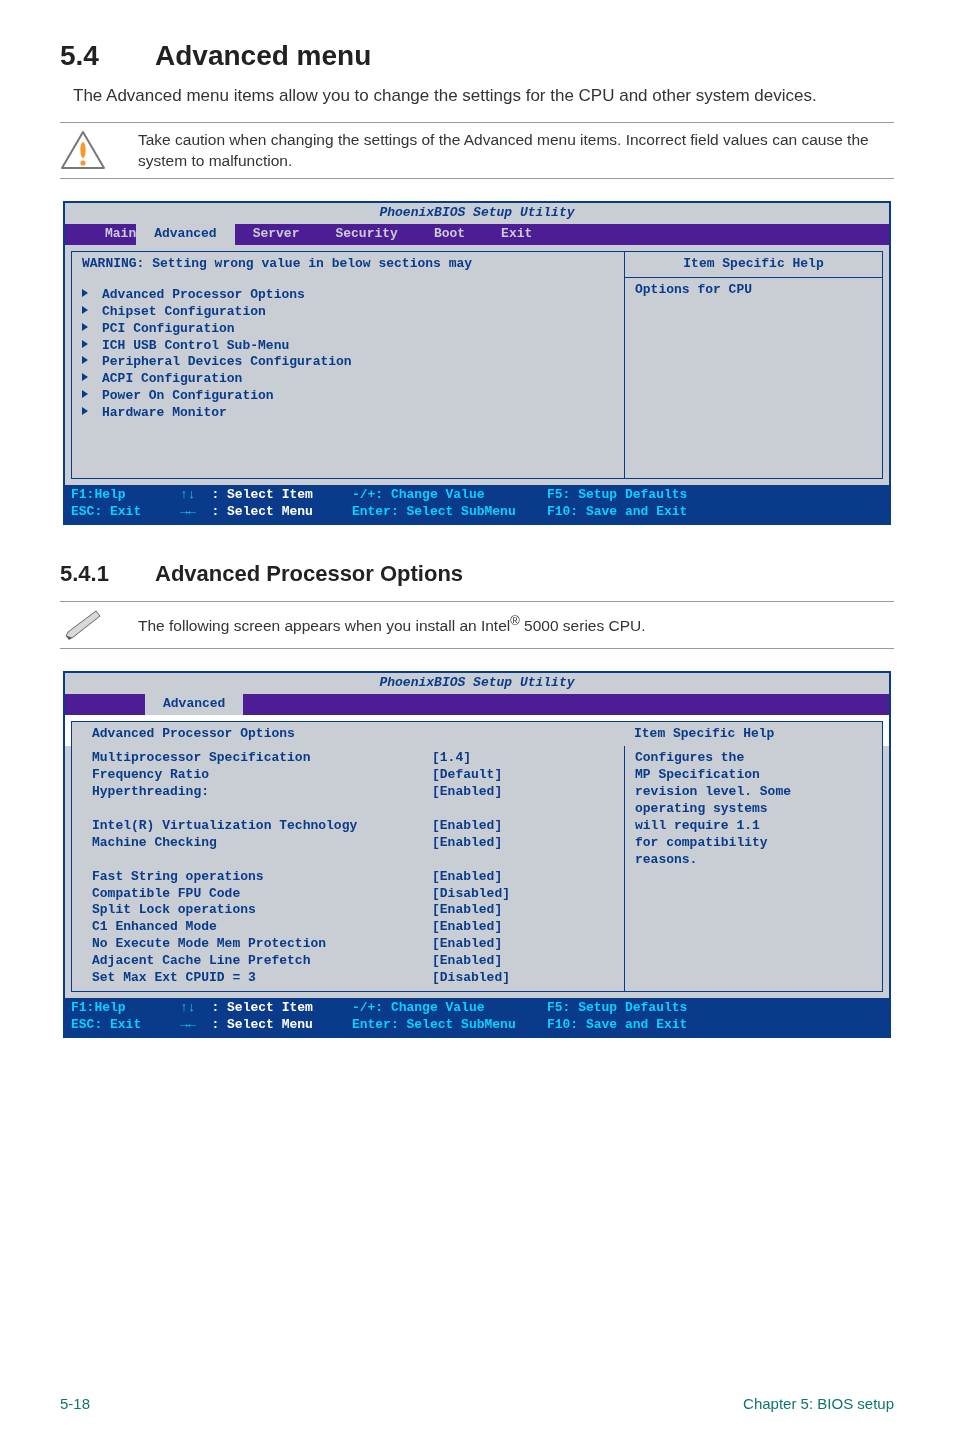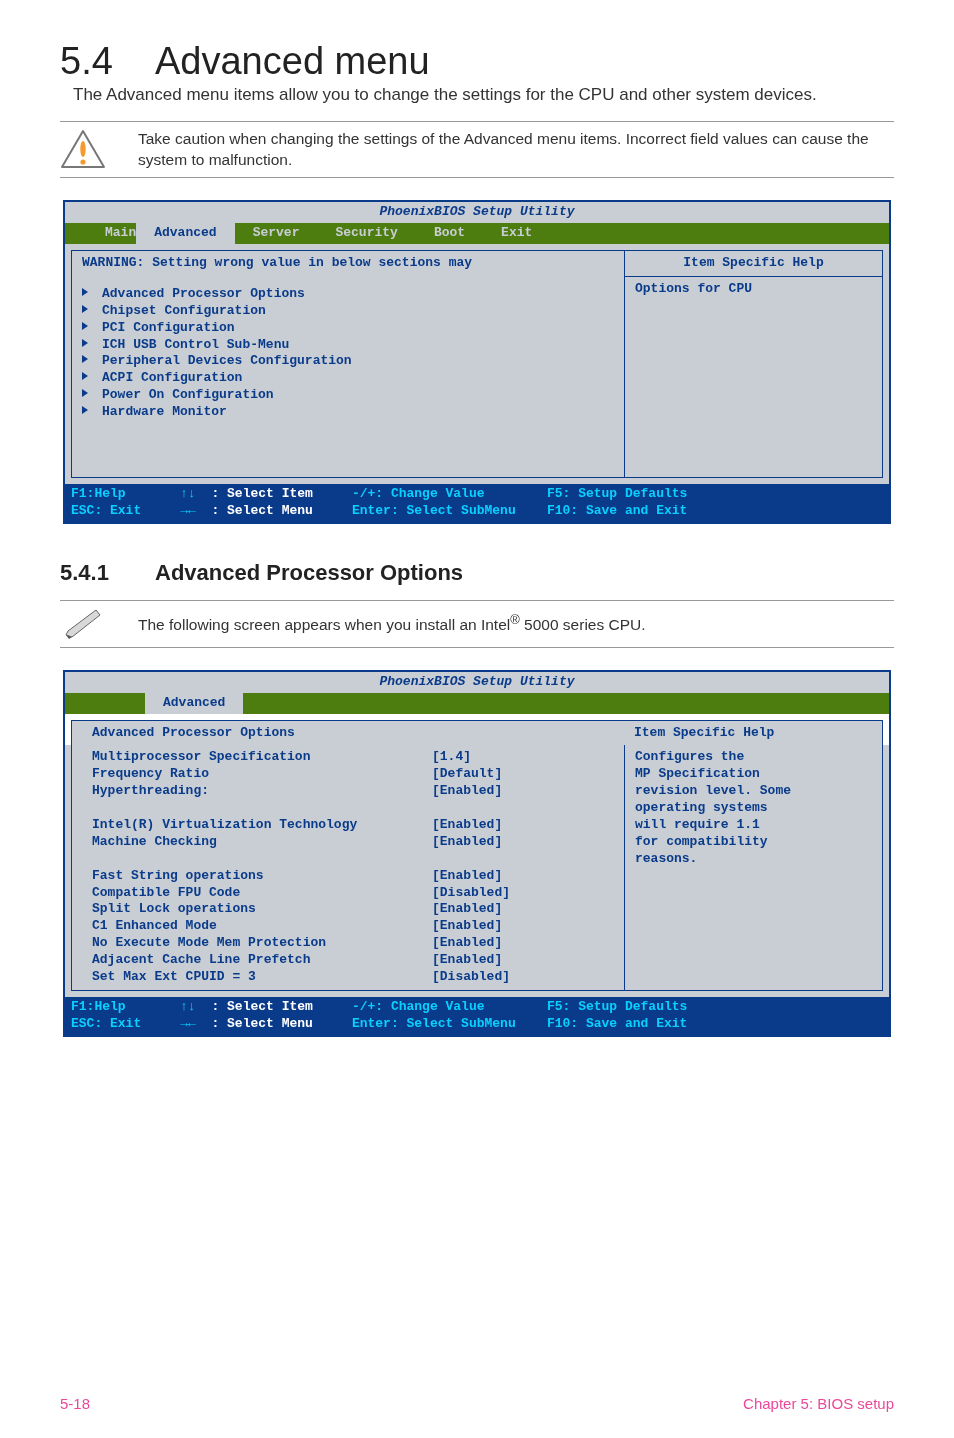--- a/index.html
+++ b/index.html
@@ -6,23 +6,24 @@
   body {
     width: 954px;
     min-height: 1438px;
     background: #fff;
     font-family: Arial, Helvetica, sans-serif;
     color: #333;
     padding: 40px 60px 30px 60px;
     position: relative;
   }
   h1 {
-    font-size: 38px;
-    font-weight: normal;
+    font-size: 28px;
+    font-weight: bold;
     color: #222;
+    margin-bottom: 12px;
   }
   h1 .num { display:inline-block; width: 95px; }
   .bodytext {
     font-size: 17px;
     color: #333;
     line-height: 1.4;
     margin-bottom: 14px;
     margin-left: 13px;
   }
   .note-wrap {
@@ -48,21 +49,21 @@
   }
   .bios .title {
     background: #c9ced5;
     color: #0a3b8a;
     text-align: center;
     font-weight: bold;
     padding: 2px 0;
     font-style: italic;
   }
   .bios .tabs {
-    background: #4d7c0f;
+    background: #4c1d95;
     color: #c9ced5;
     display: flex;
     padding: 0;
   }
   .bios .tabs span {
     padding: 2px 18px;
     font-weight: bold;
   }
   .bios .tabs .lead { padding-left: 40px; padding-right: 0; }
   .bios .tabs span.active {
@@ -135,21 +136,21 @@
   .settings-grid { display:grid; grid-template-columns: 340px 1fr; }
   .settings-grid div { white-space: pre; }
 
   .footer {
     position: absolute;
     bottom: 26px;
     left: 60px; right: 60px;
     display: flex;
     justify-content: space-between;
     font-size: 15px;
-    color: #ec4899;
+    color: #0f766e;
     align-items: flex-end;
   }
 </style>
 </head>
 <body>
 
 <h1>
   <span class="num">5.4</span><span>Advanced menu</span>
 </h1>
 <p class="bodytext">The Advanced menu items allow you to change the settings for the CPU and other system devices.</p>

